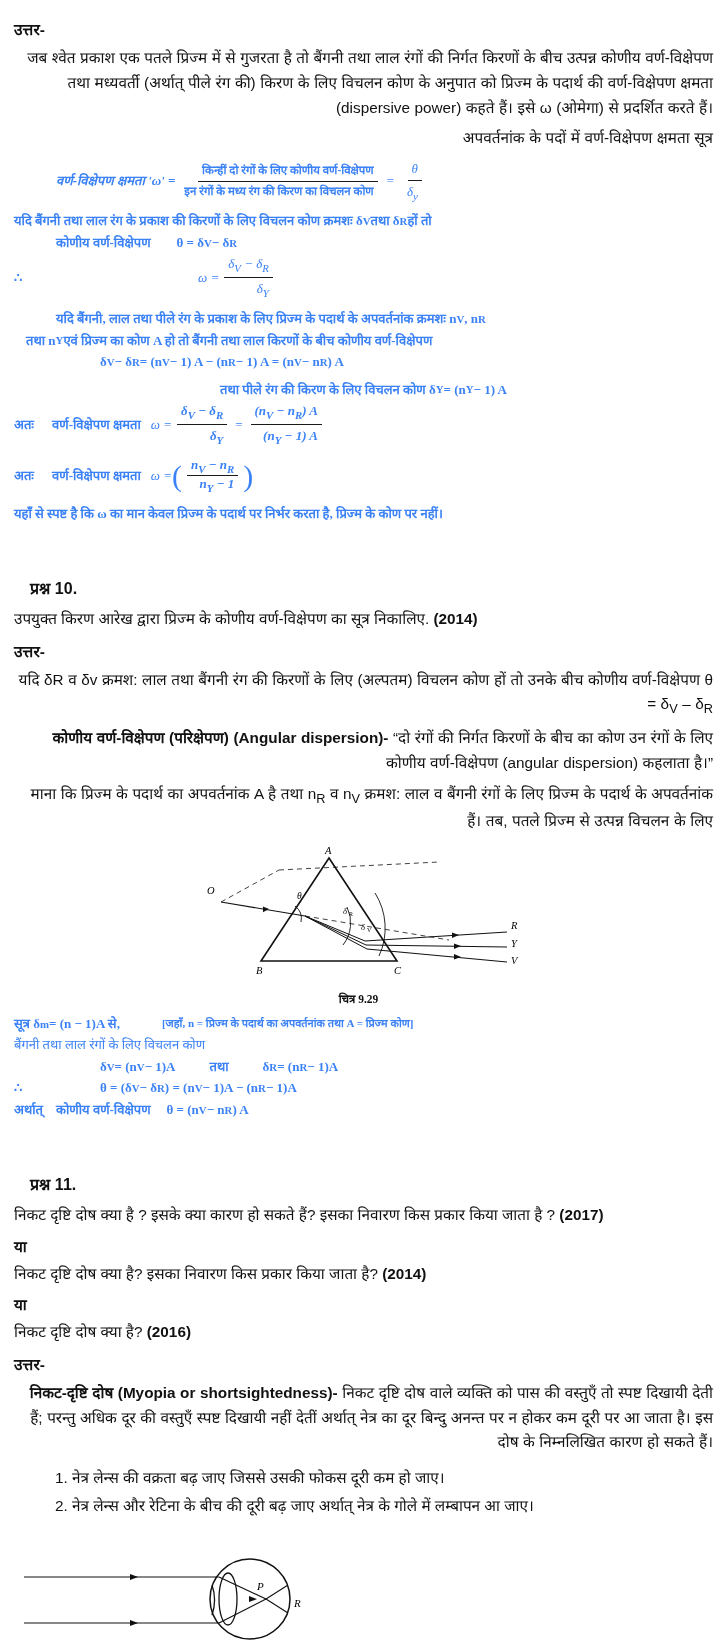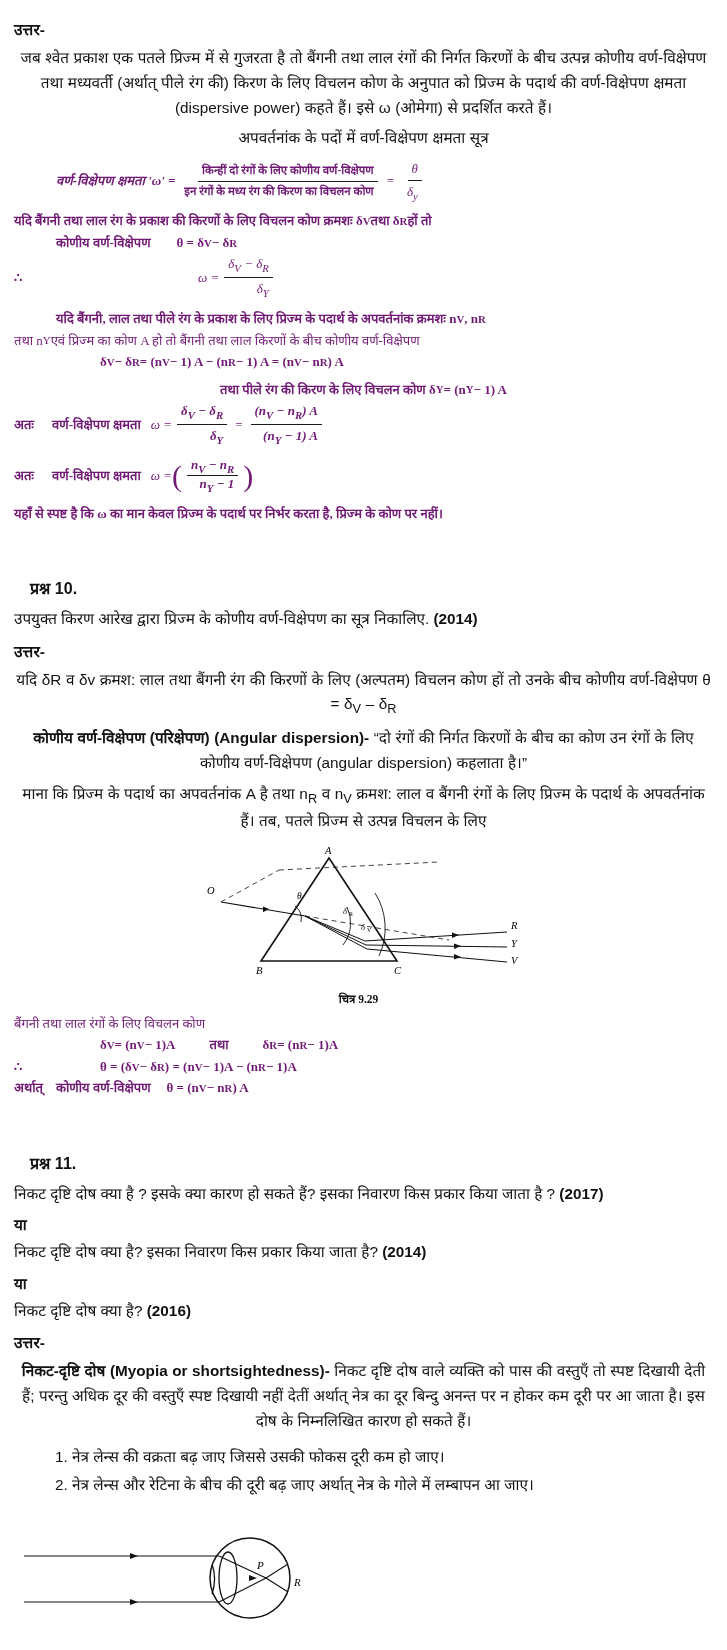--- a/index.html
+++ b/index.html
@@ -21,21 +21,21 @@
   .ans-label {
     font-size: 15.5px;
     font-weight: 700;
     margin: 0 0 6px 0;
     letter-spacing: 0.1px;
   }
   p.body {
     font-size: 15.3px;
     line-height: 1.62;
     margin: 0 0 6px 0;
-    text-align: center;
+    text-align: right;
     word-spacing: 0.3px;
   }
   .q-head {
     font-size: 16px;
     font-weight: 700;
     margin: 26px 0 8px 16px;
   }
   .q-text {
     font-size: 15.3px;
     line-height: 1.6;
@@ -45,21 +45,21 @@
   .or {
     font-size: 15.3px;
     font-weight: 700;
     margin: 0 0 6px 0;
   }
   .bold-term { font-weight: 700; }
 
   
   .formula-block {
     font-family: "Liberation Serif", serif;
-    color: #701a75;
+    color: #3b82f6;
     margin: 8px 0 6px 0;
   }
   .formula-block .fline {
     display: flex;
     align-items: center;
     font-size: 13px;
     line-height: 1.5;
     margin: 2px 0;
   }
   .f-indent-1 { padding-left: 42px; }
@@ -164,21 +164,21 @@
         </span>
       </div>
 
       <div class="fline" style="font-weight:700;margin-top:8px;">
         <span class="f-indent-1" style="padding-left:42px;">यदि बैंगनी, लाल तथा पीले रंग के प्रकाश के लिए प्रिज्म के पदार्थ के अपवर्तनांक क्रमशः n</span>
           <sub>V</sub>
           <span>, n</span>
           <sub>R</sub>
       </div>
 
-      <div class="fline" style="font-weight:400;">
+      <div class="fline" style="font-weight:700;margin-left:12px;">
         <span>तथा n</span>
           <sub>Y</sub>
           <span> एवं प्रिज्म का कोण A हो तो बैंगनी तथा लाल किरणों के बीच कोणीय वर्ण-विक्षेपण</span>
       </div>
 
       <div class="fline f-indent-2" style="font-weight:700;">
         <span>δ</span>
           <sub>V</sub>
           <span> − δ</span>
           <sub>R</sub>
@@ -294,20 +294,26 @@
         <text x="168" y="55" font-family="Liberation Serif, serif" font-size="9.5" font-style="italic">θ</text>
         <text x="214" y="70" font-family="Liberation Serif, serif" font-size="8.5" font-style="italic">δ</text>
         <text x="220" y="72" font-family="Liberation Serif, serif" font-size="6">R</text>
         <text x="232" y="86" font-family="Liberation Serif, serif" font-size="8.5" font-style="italic">δ</text>
         <text x="238" y="88" font-family="Liberation Serif, serif" font-size="6">V</text>
       </svg>
     </div>
     <div class="fig-caption" style="margin-left:-10px;">चित्र 9.29</div>
 
     <div class="formula-block">
+      <div class="fline" style="font-weight:700;">
+        <span>सूत्र δ</span>
+          <sub>m</sub>
+          <span> = (n − 1)A से,</span>
+        <span style="margin-left:42px;font-size:11px;">[जहाँ, n = प्रिज्म के पदार्थ का अपवर्तनांक तथा A = प्रिज्म कोण]</span>
+      </div>
       <div class="fline" style="font-weight:400;">
         <span>बैंगनी तथा लाल रंगों के लिए विचलन कोण</span>
       </div>
       <div class="fline f-indent-2" style="font-weight:700;">
         <span>δ</span>
           <sub>V</sub>
           <span> = (n</span>
           <sub>V</sub>
           <span> − 1)A</span>
         <span style="margin:0 34px;">तथा</span>

